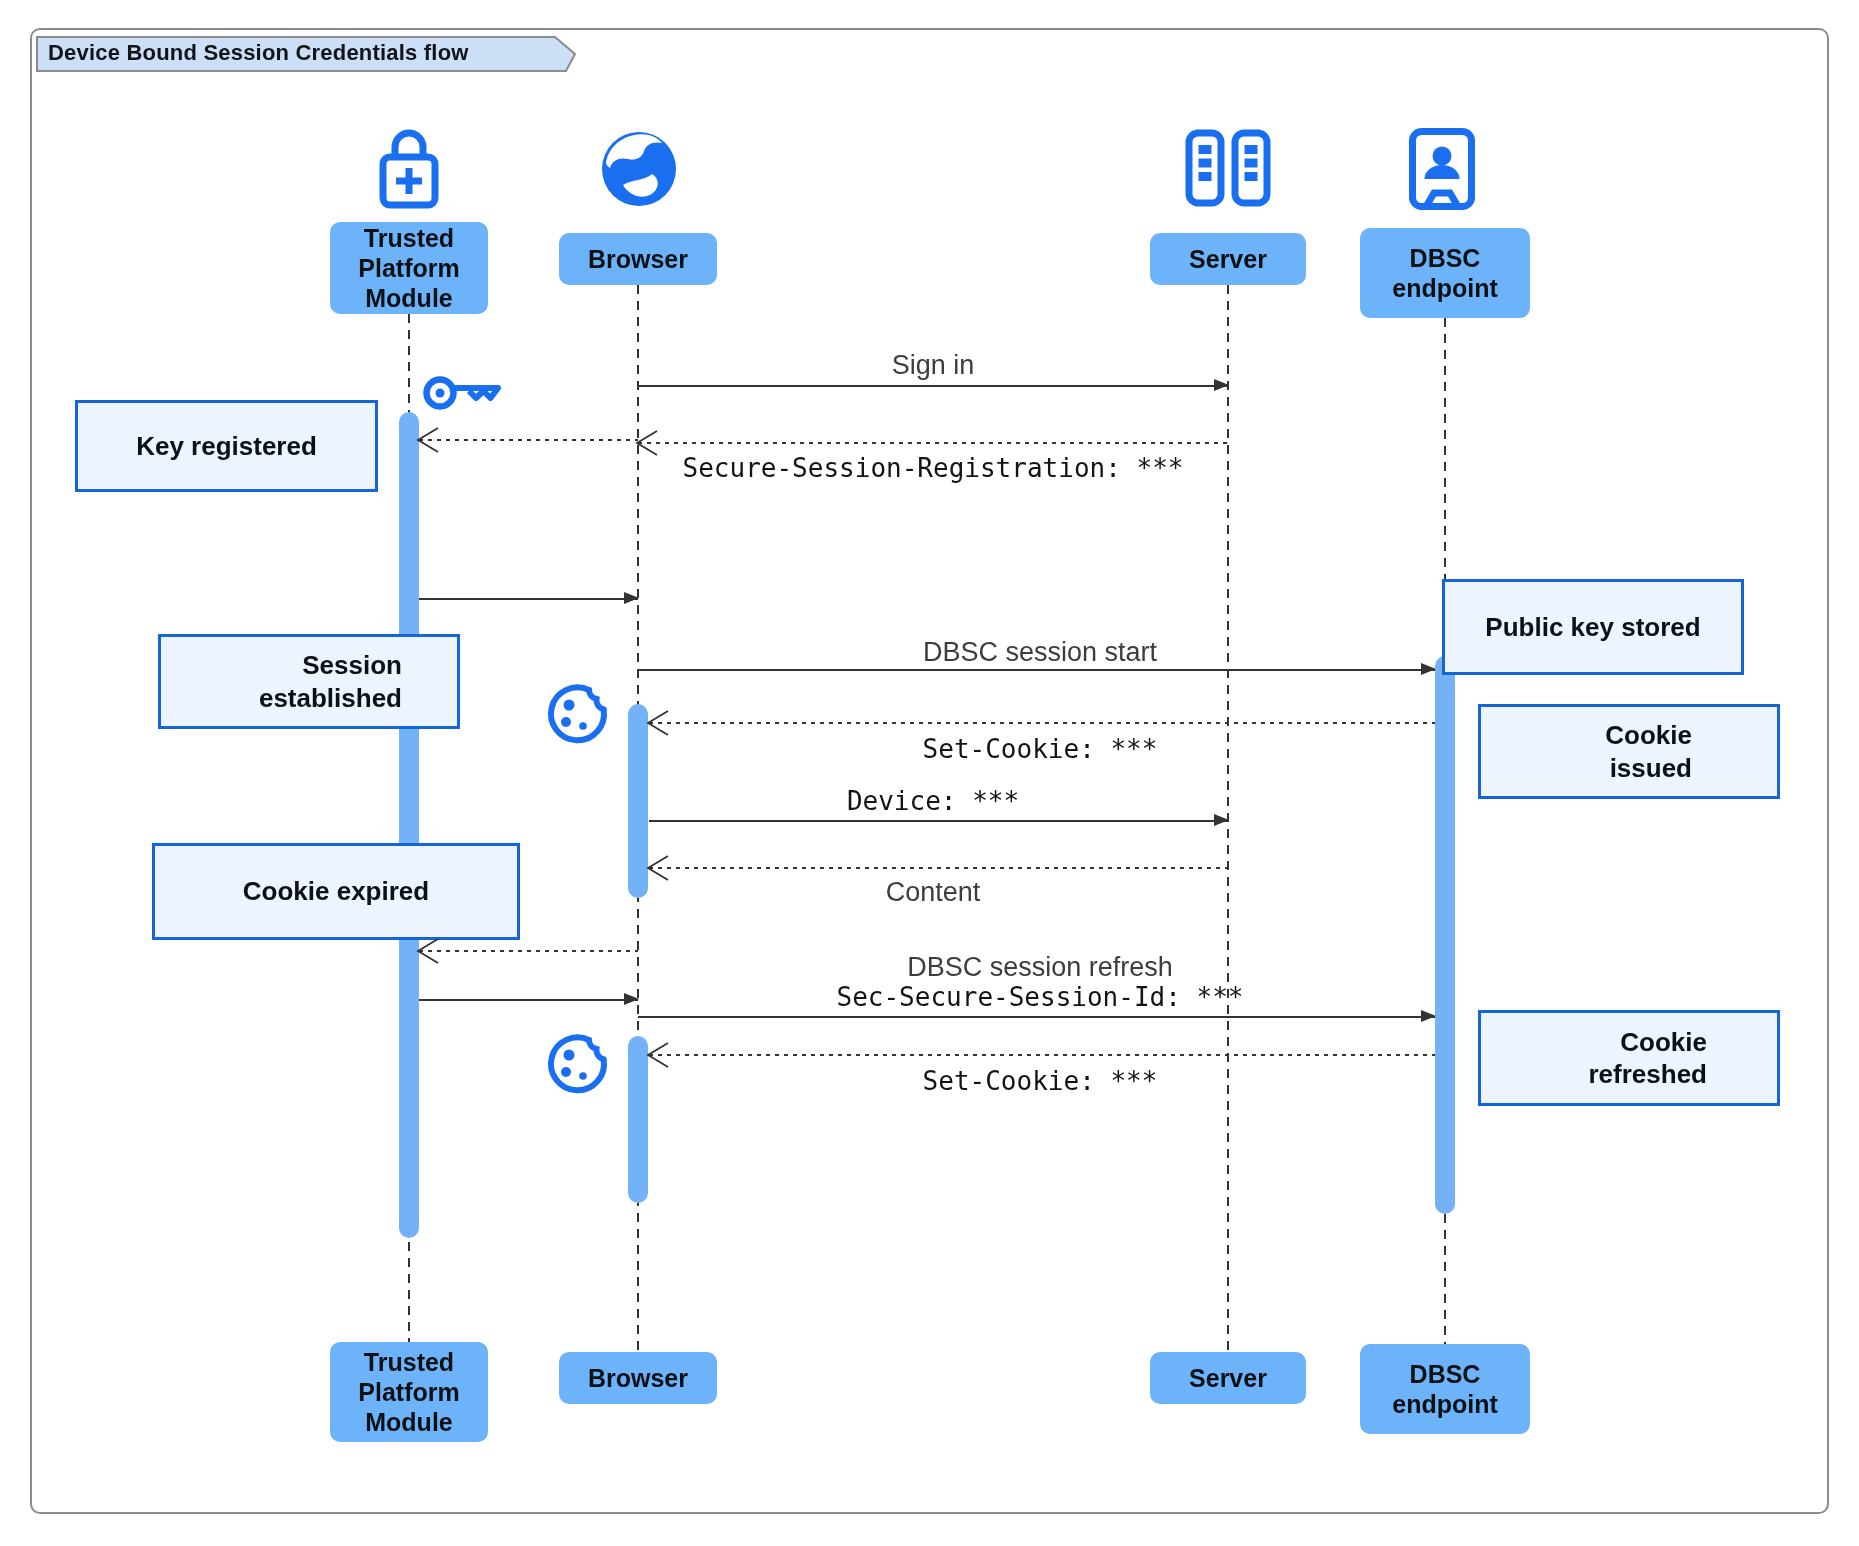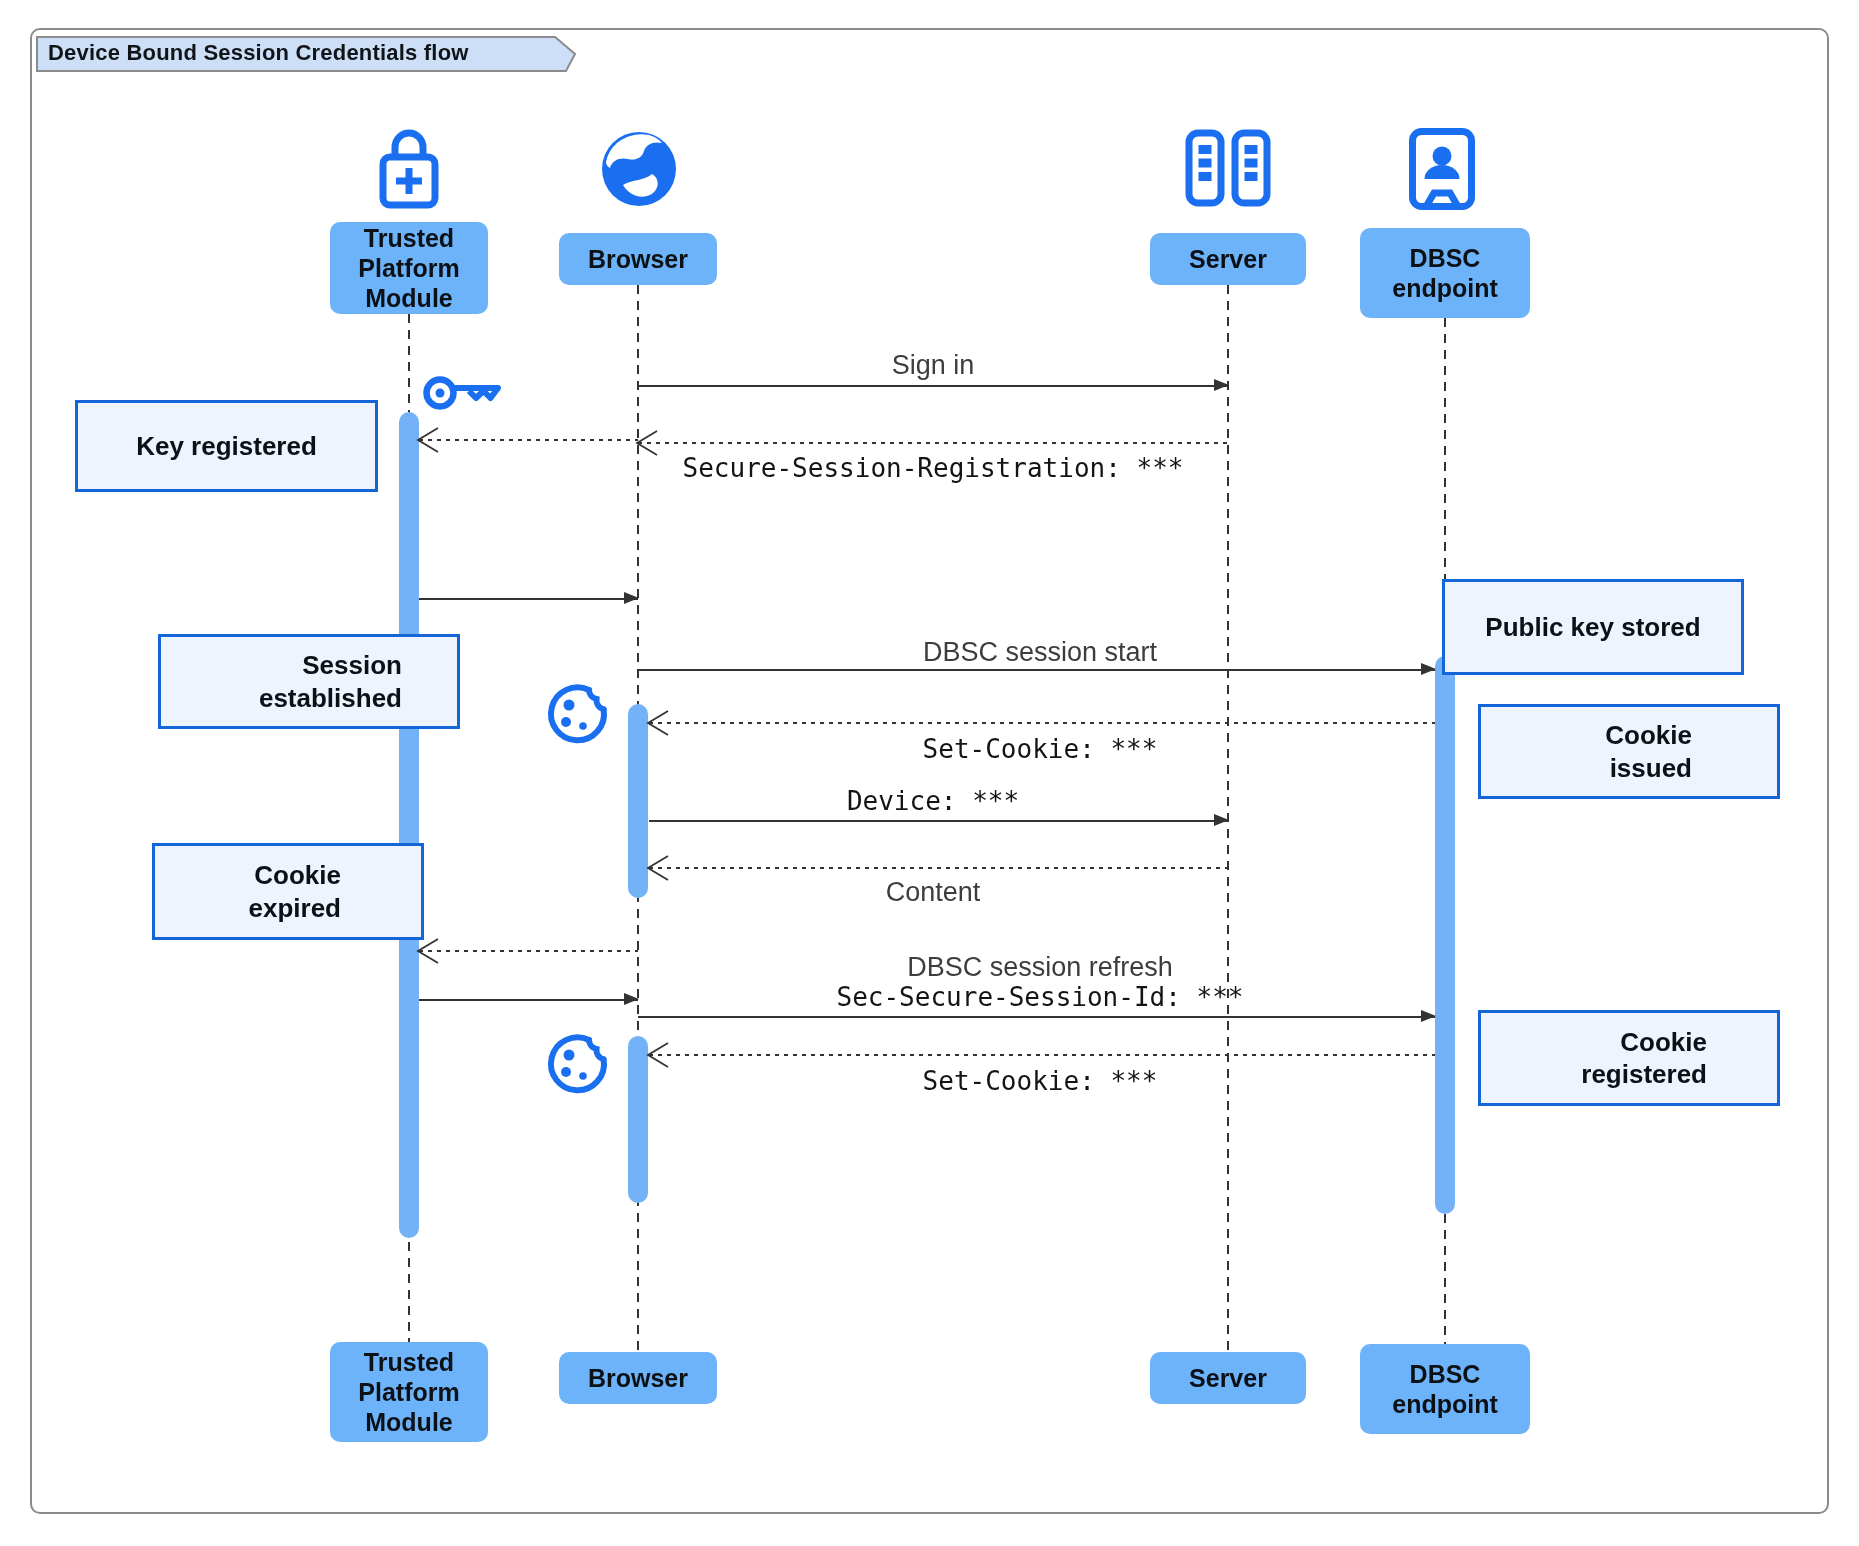--- a/index.html
+++ b/index.html
@@ -110,24 +110,24 @@
   <svg class="icon" style="left:544px;top:1028px" width="67" height="67" viewBox="0 0 67 67">
     <path class="ico-stroke" stroke-width="6" stroke-linecap="round" d="M45 12 A26.5 26.5 0 1 0 59.6 31.4"></path>
     <path class="ico-stroke" stroke-width="6" stroke-linecap="round" d="M45 12 A9.5 9.5 0 0 0 52.5 21 A9.5 9.5 0 0 0 59.6 31.4"></path>
     <circle class="ico-fill" cx="25" cy="27" r="5.5"></circle>
       <circle class="ico-fill" cx="22" cy="44" r="5"></circle>
       <circle class="ico-fill" cx="39" cy="48" r="3.8"></circle>
   </svg>
 
   <div class="note" style="left:75px;top:400px;width:303px;height:92px">Key registered</div>
   <div class="note" style="left:158px;top:634px;width:302px;height:95px;padding:0 55px">Session established</div>
-  <div class="note" style="left:152px;top:843px;width:272px;height:97px;padding:0 80px">Cookie expired</div>
+  <div class="note" style="left:152px;top:843px;width:368px;height:97px;padding:0 80px">Cookie expired</div>
   <div class="note" style="left:1442px;top:579px;width:302px;height:96px">Public key stored</div>
   <div class="note" style="left:1478px;top:704px;width:302px;height:95px;padding:0 85px">Cookie issued</div>
-  <div class="note" style="left:1478px;top:1010px;width:302px;height:96px;padding:0 70px">Cookie registered</div>
+  <div class="note" style="left:1478px;top:1010px;width:302px;height:96px;padding:0 70px">Cookie refreshed</div>
 
   <div class="msg" style="left:638px;top:385px;width:590px">
     <div class="ln"></div>
       <span class="head-solid"></span>
   </div>
   <div class="msg" style="left:638px;top:442px;width:590px">
     <div class="ln dash"></div>
     <svg class="head-open" viewBox="0 0 24 30">
         <path d="M22 3 L2 15 L22 27" stroke="var(--line)" stroke-width="1.8" fill="none"></path>
       </svg>

